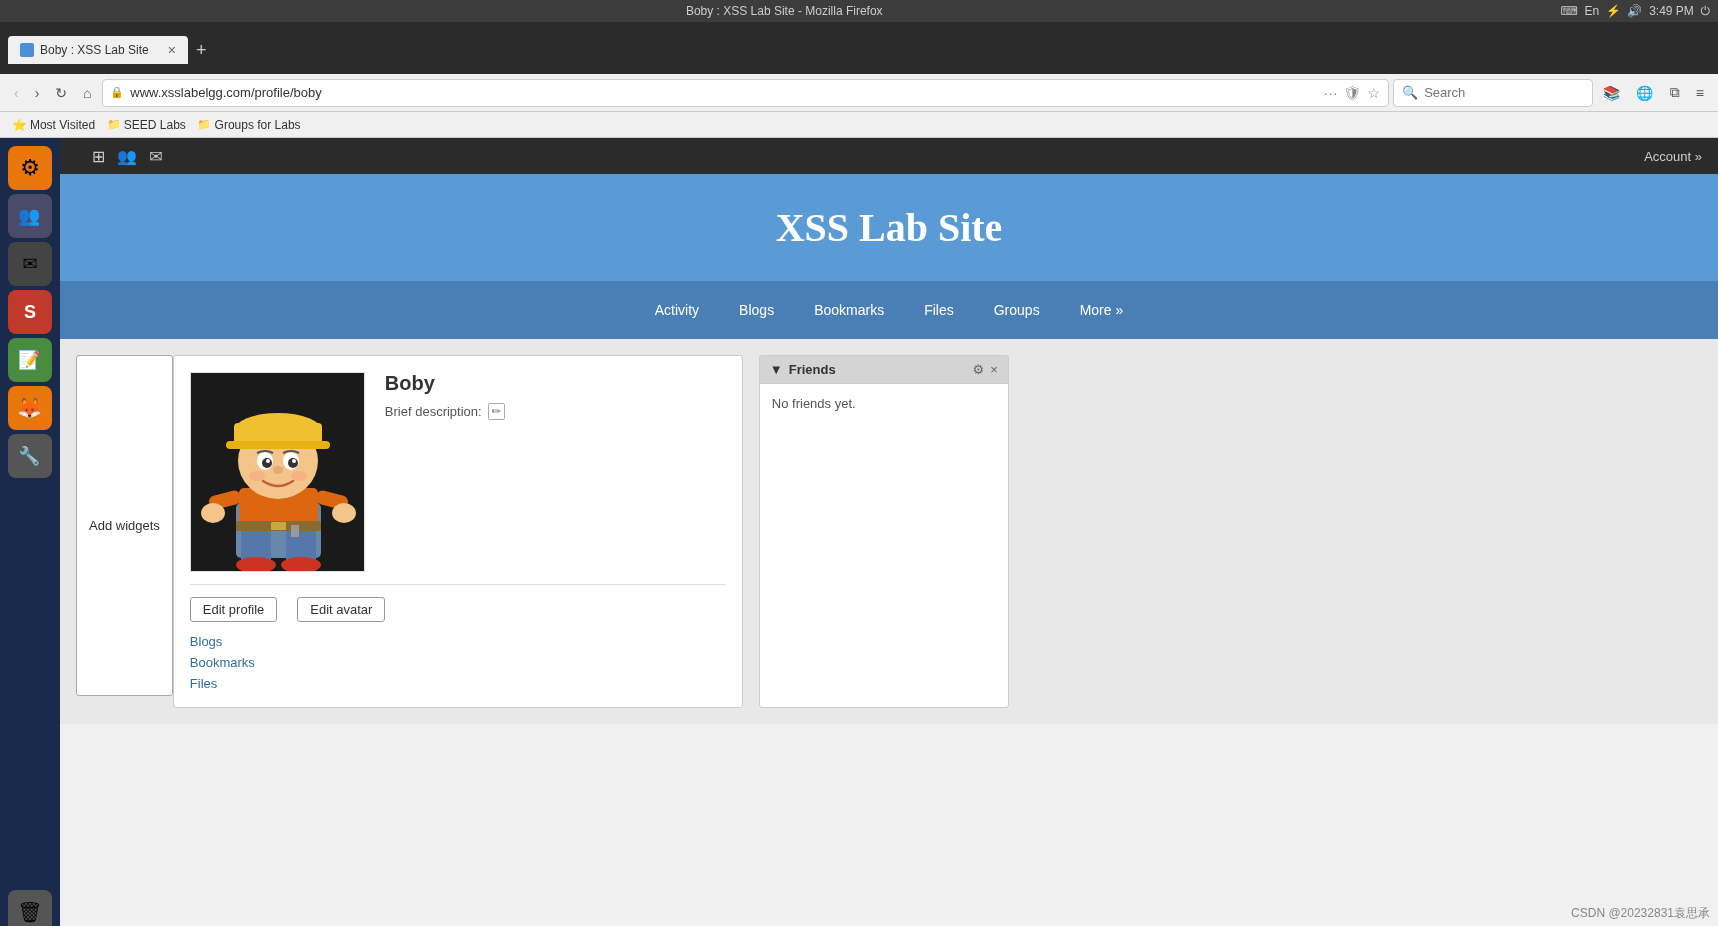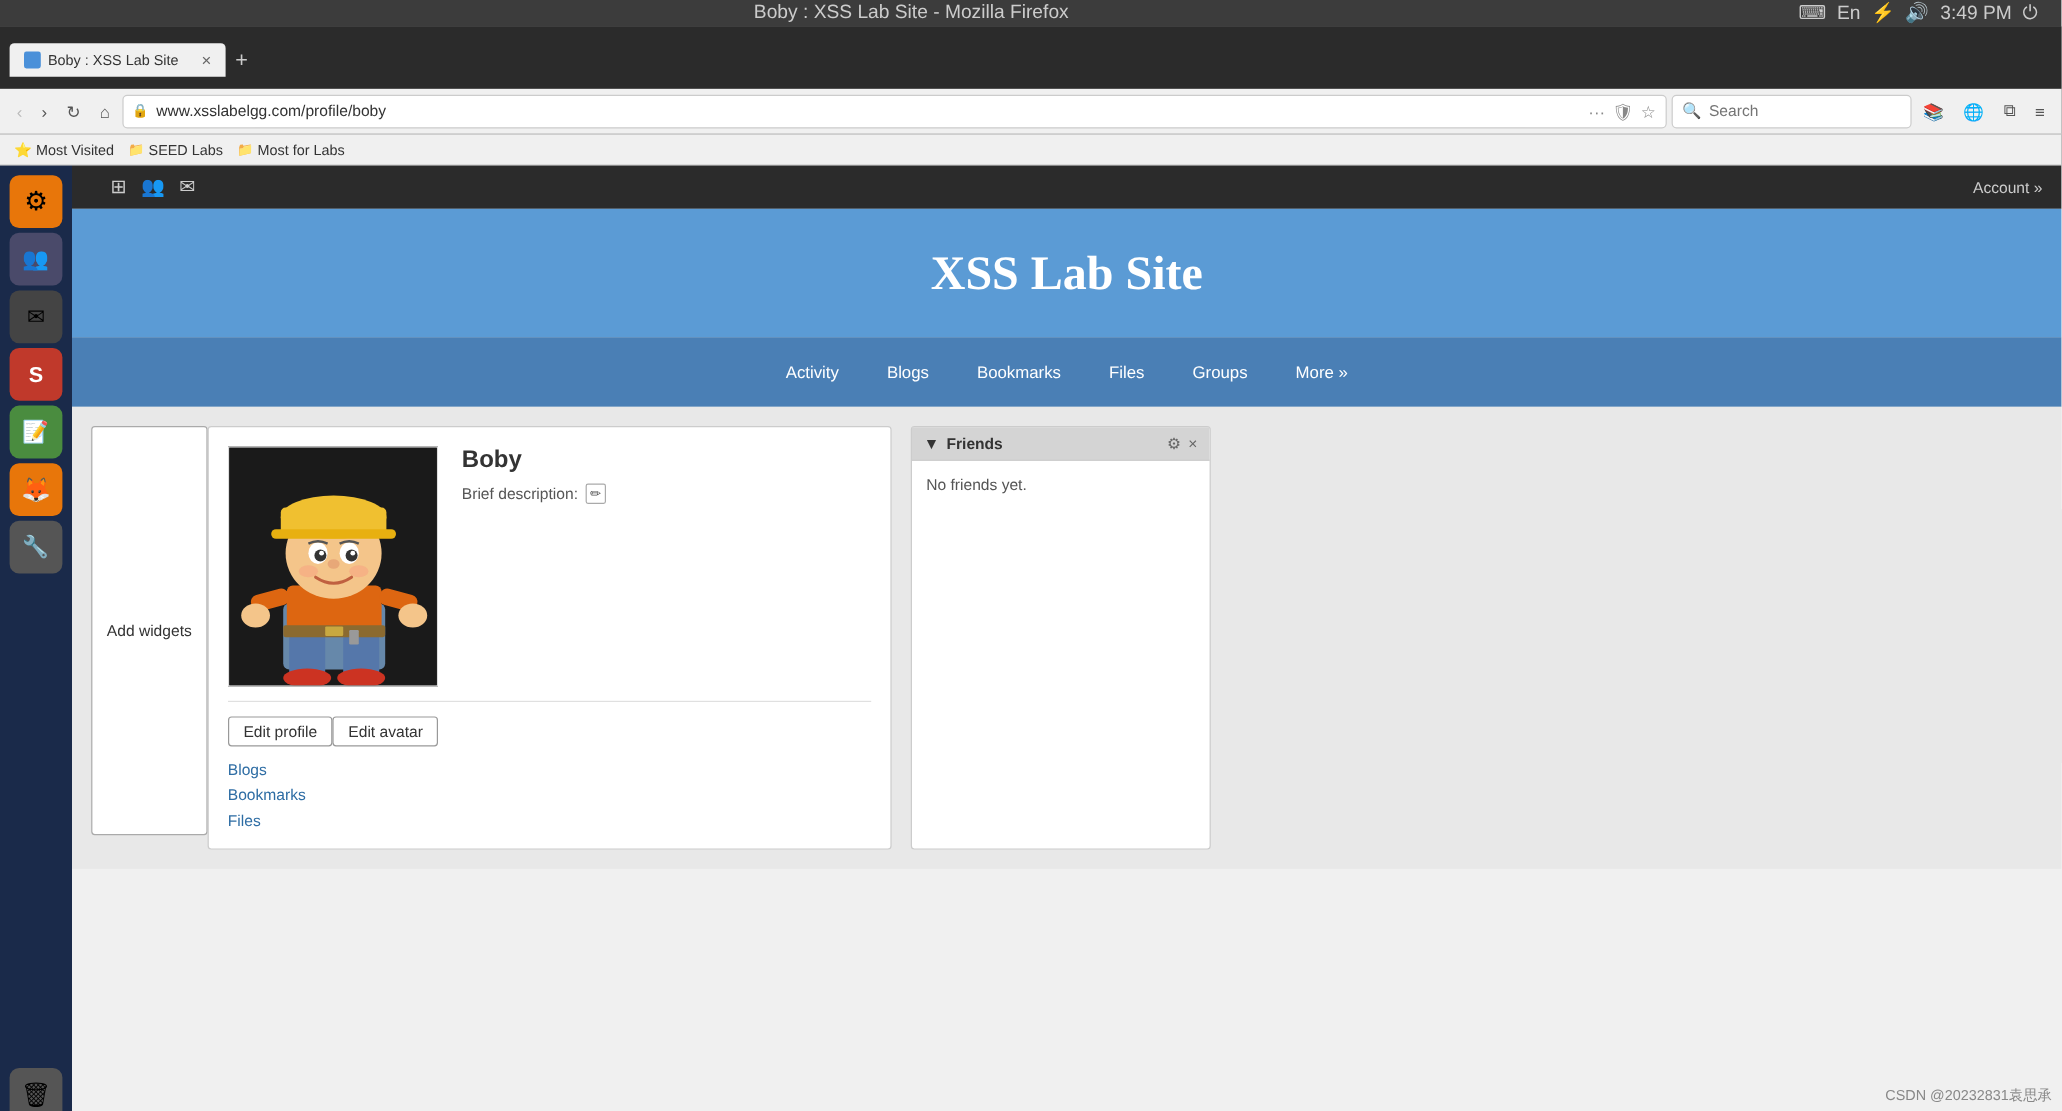--- a/index.html
+++ b/index.html
@@ -5,22 +5,22 @@
     * { margin: 0; padding: 0; box-sizing: border-box; }
     body { font-family: Arial, sans-serif; font-size: 13px; background: #f0f0f0; overflow-x: hidden; }
 
     
     .os-titlebar {
       background: #3c3c3c;
       color: #ccc;
       height: 22px;
       display: flex;
       align-items: center;
-      padding: 0 20px;
-      font-size: 16px;
+      padding: 0 8px;
+      font-size: 12px;
     }
     .os-titlebar-title { flex: 1; text-align: center; }
 
     
     .browser-chrome {
       background: #2b2b2b;
     }
 
     
     .tab-bar {
@@ -312,21 +312,21 @@
       padding: 1px 3px;
       font-size: 11px;
       border-radius: 2px;
     }
     .profile-divider {
       border: none;
       border-top: 1px solid #e0e0e0;
     }
     .profile-buttons {
       display: flex;
-      gap: 0;
+      gap: 20px;
     }
     .profile-btn {
       background: white;
       border: 1px solid #999;
       border-radius: 3px;
       padding: 4px 12px;
       cursor: pointer;
       font-size: 13px;
       color: #333;
     }
@@ -450,21 +450,21 @@
     <div class="bookmark-item">
       <span>⭐</span>
       <span>Most Visited</span>
     </div>
     <div class="bookmark-item">
       <span class="bookmark-folder-icon">📁</span>
       <span>SEED Labs</span>
     </div>
     <div class="bookmark-item">
       <span class="bookmark-folder-icon">📁</span>
-      <span>Most for Labs</span>
+      <span>Groups for Labs</span>
     </div>
   </div>
 </div>
 
 <div class="main-layout">
 
   <div class="os-sidebar">
     <div class="sidebar-app orange">
       <span style="font-size:22px">⚙</span>
     </div>

